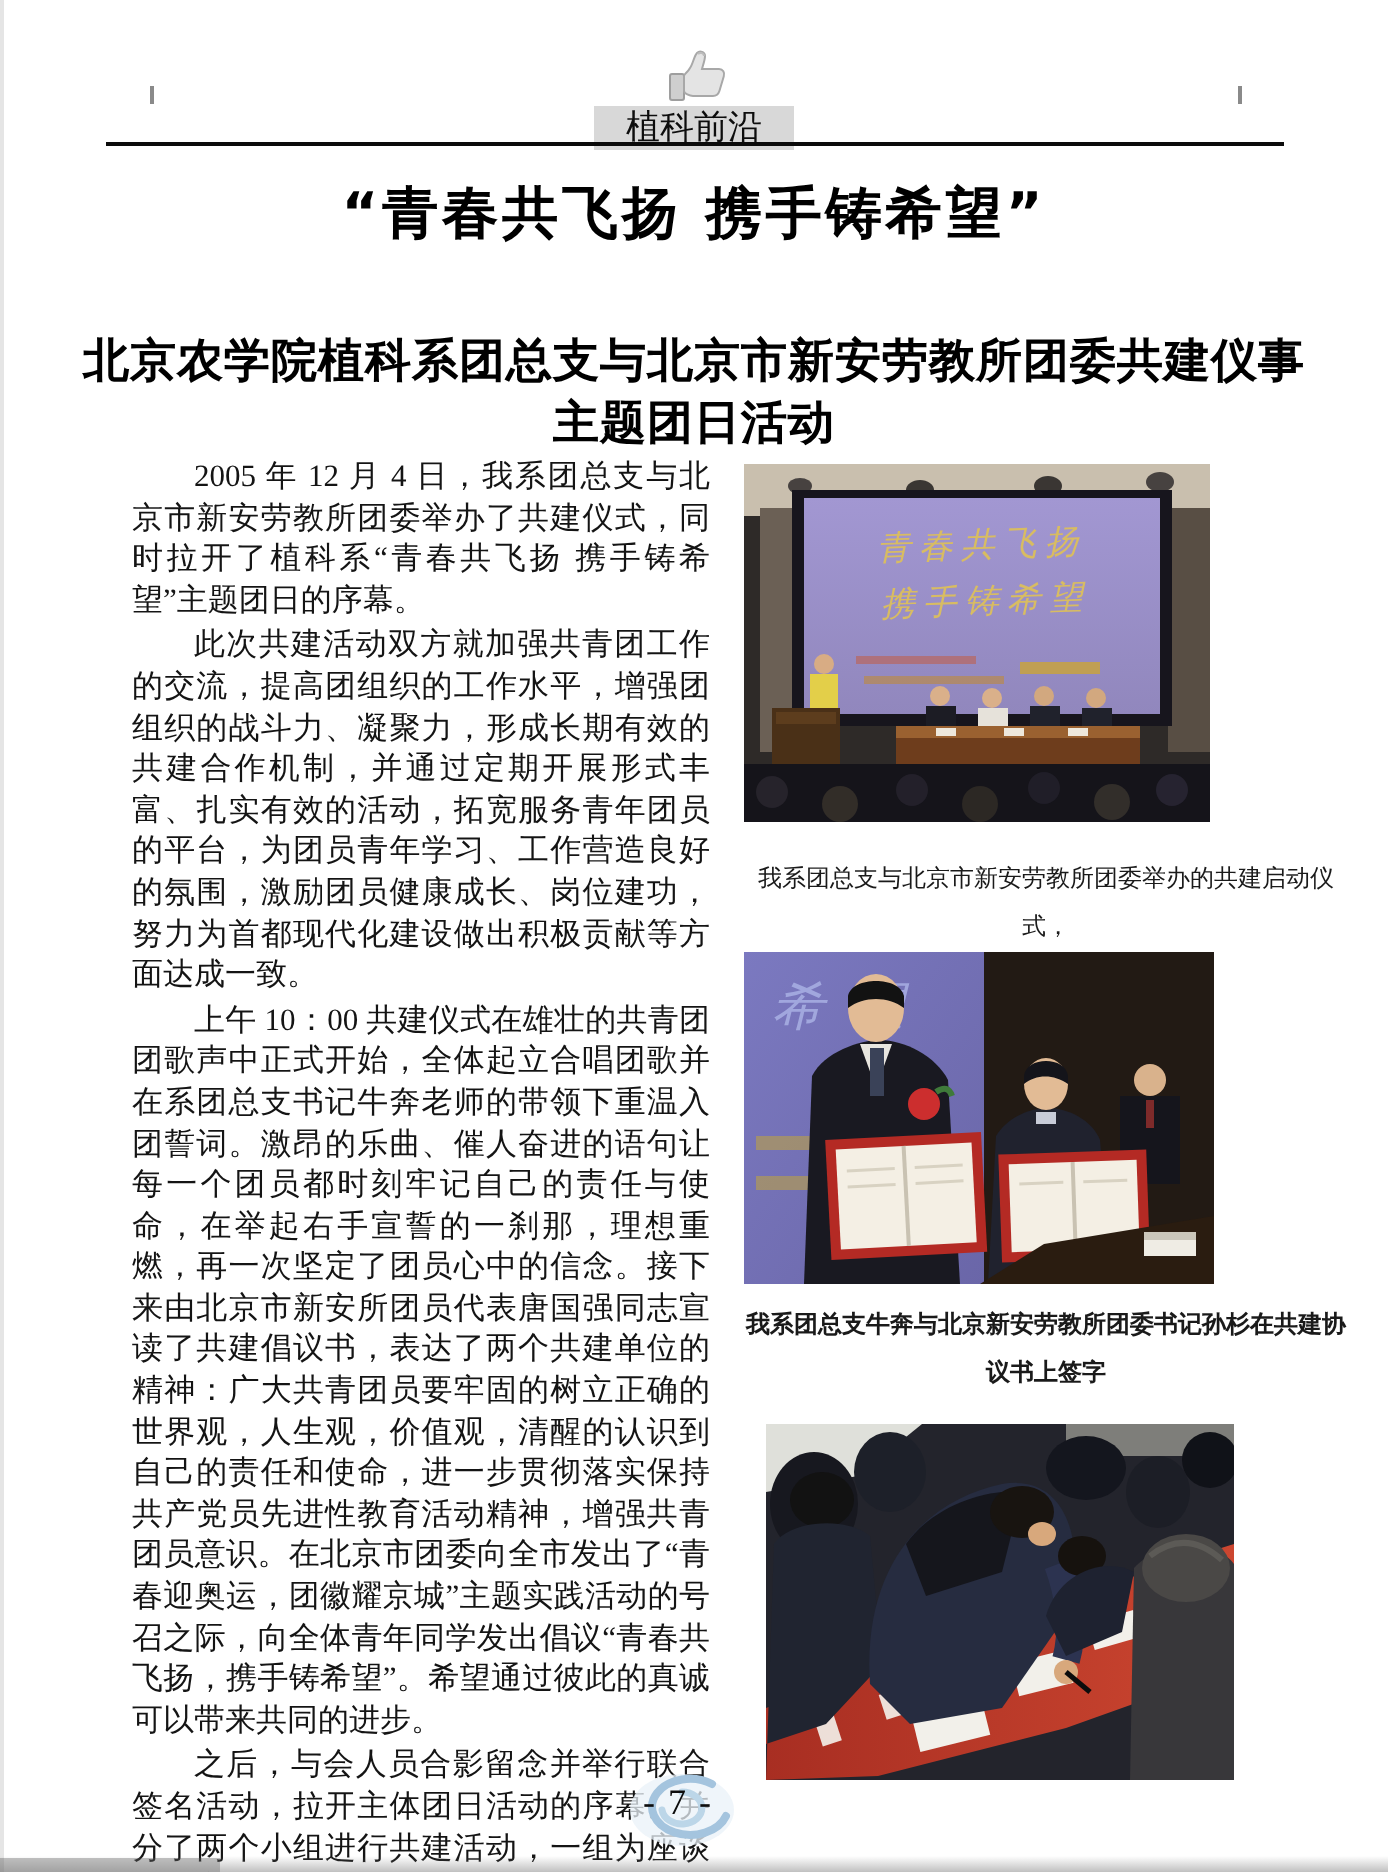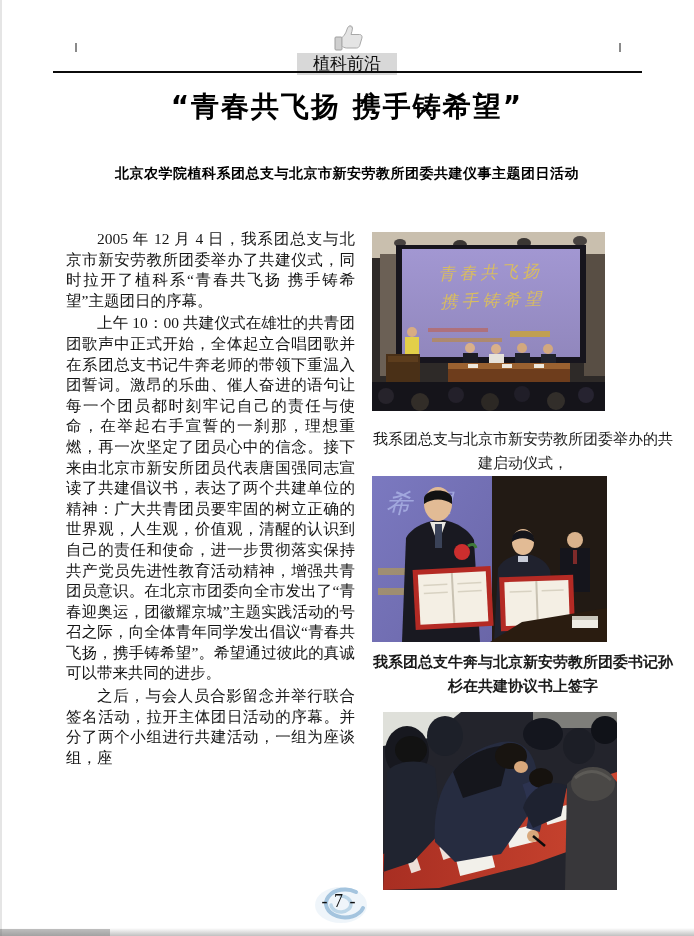--- a/index.html
+++ b/index.html
@@ -11,31 +11,31 @@
   .hdr-icon{left:329px;top:23px;width:38px;height:31px;}
   .hdr-badge{top:53px;left:50%;transform:translateX(-50%);background:#d8d8d8;
              font-size:17px;line-height:20px;padding:1px 16px;color:#0d0d0d;white-space:nowrap;}
   .hdr-rule{left:53px;top:71px;width:589px;height:2px;background:#0b0b0b;}
   .tick{width:2px;height:9px;background:#8a8a8a;top:43px;}
   .tick-l{left:75px;} .tick-r{left:619px;}
 
   
   .title{left:0;right:0;top:88px;text-align:center;font-size:28px;font-weight:700;
          letter-spacing:2px;font-family:"DejaVu Sans","Liberation Sans",sans-serif;color:#000;}
-  .subtitle{left:30px;right:30px;top:165px;text-align:center;font-size:14px;font-weight:700;
+  .subtitle{left:30px;right:30px;top:165px;text-align:center;font-size:23px;font-weight:700;
             color:#000;letter-spacing:0.5px;}
 
   
   .body-col{left:66px;top:229px;width:289px;font-size:15.5px;line-height:20.6px;
             text-align:justify;color:#141414;}
   .body-col p{margin:0 0 2px 0;text-indent:2em;}
 
   
   .photo{display:block;}
-  .caption{font-size:15px;line-height:24px;text-align:center;color:#1a1a1a;}
+  .caption{font-size:12px;line-height:24px;text-align:center;color:#1a1a1a;}
   .cap1{left:372px;top:427px;width:302px;}
   .cap2{left:372px;top:650px;width:302px;font-weight:bold;}
   .cap3{left:383px;top:899px;width:234px;}
   .ph1{left:372px;top:232px;width:233px;height:179px;}
   .ph2{left:372px;top:476px;width:235px;height:166px;}
   .ph3{left:383px;top:712px;width:234px;height:178px;}
 
   
   .pageno-wrap{left:306px;top:882px;width:66px;height:48px;}
   .pageno{left:0;top:9px;width:66px;text-align:center;font-size:18px;color:#0d0d0d;letter-spacing:1px;}
@@ -60,20 +60,21 @@
   <div class="abs tick tick-l"></div>
   <div class="abs tick tick-r"></div>
   <div class="abs hdr-badge">植科前沿</div>
   <div class="abs hdr-rule"></div>
 
   <div class="abs title">“青春共飞扬  携手铸希望”</div>
   <div class="abs subtitle">北京农学院植科系团总支与北京市新安劳教所团委共建仪事主题团日活动</div>
 
   <div class="abs body-col">
     <p>2005 年 12 月 4 日，我系团总支与北京市新安劳教所团委举办了共建仪式，同时拉开了植科系“青春共飞扬 携手铸希望”主题团日的序幕。</p>
+    <p>此次共建活动双方就加强共青团工作的交流，提高团组织的工作水平，增强团组织的战斗力、凝聚力，形成长期有效的共建合作机制，并通过定期开展形式丰富、扎实有效的活动，拓宽服务青年团员的平台，为团员青年学习、工作营造良好的氛围，激励团员健康成长、岗位建功，努力为首都现代化建设做出积极贡献等方面达成一致。</p>
     <p>上午 10：00 共建仪式在雄壮的共青团团歌声中正式开始，全体起立合唱团歌并在系团总支书记牛奔老师的带领下重温入团誓词。激昂的乐曲、催人奋进的语句让每一个团员都时刻牢记自己的责任与使命，在举起右手宣誓的一刹那，理想重燃，再一次坚定了团员心中的信念。接下来由北京市新安所团员代表唐国强同志宣读了共建倡议书，表达了两个共建单位的精神：广大共青团员要牢固的树立正确的世界观，人生观，价值观，清醒的认识到自己的责任和使命，进一步贯彻落实保持共产党员先进性教育活动精神，增强共青团员意识。在北京市团委向全市发出了“青春迎奥运，团徽耀京城”主题实践活动的号召之际，向全体青年同学发出倡议“青春共飞扬，携手铸希望”。希望通过彼此的真诚可以带来共同的进步。</p>
     <p>之后，与会人员合影留念并举行联合签名活动，拉开主体团日活动的序幕。并分了两个小组进行共建活动，一组为座谈组，座</p>
   </div>
 
   <svg class="abs photo ph1" viewBox="0 0 233 179" preserveAspectRatio="none">
     <defs>
       <linearGradient id="scr1" x1="0" y1="0" x2="0" y2="1">
         <stop offset="0" stop-color="#a297d2"></stop>
           <stop offset="1" stop-color="#9187bd"></stop>
       </linearGradient>

